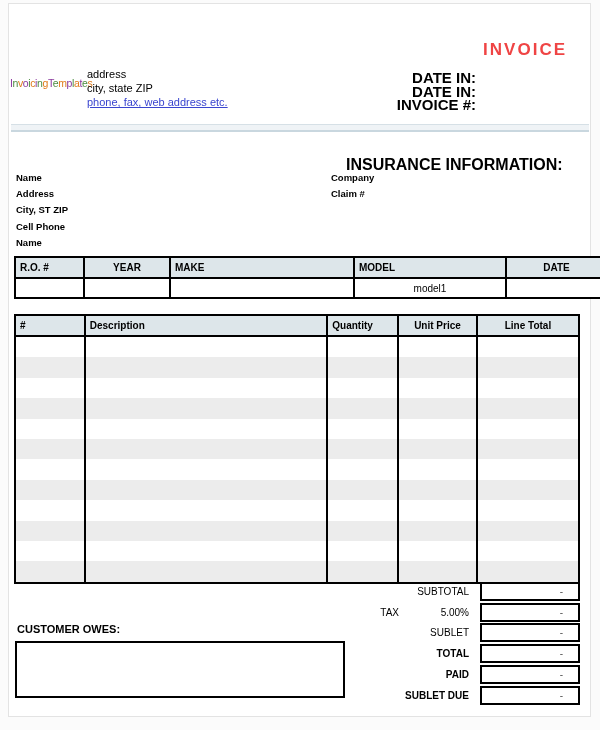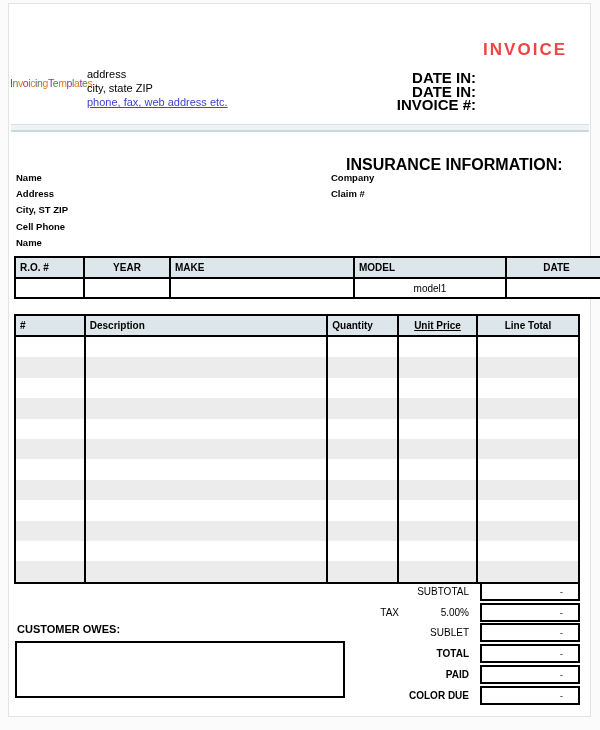--- a/index.html
+++ b/index.html
@@ -104,21 +104,21 @@
         </tr>
       </tbody>
   </table>
 
   <table class="items-table">
     <thead>
         <tr id="items-head">
           <th style="width: 69px;">#</th>
           <th style="width: 240px;">Description</th>
           <th style="width: 70px;">Quantity</th>
-          <th style="width: 78px; text-decoration: underline;">Unit Price</th>
+          <th style="width: 78px;">Unit Price</th>
           <th style="width: 101px;">Line Total</th>
         </tr>
       </thead>
     <tbody id="items-body">
         <tr>
           <td></td>
           <td></td>
           <td></td>
           <td></td>
           <td></td>
@@ -219,21 +219,21 @@
       </div>
       <div class="t-row" style="top: 62.1px;">
         <span class="t-label bold">TOTAL</span>
         <div class="t-box">-</div>
       </div>
       <div class="t-row" style="top: 82.8px;">
         <span class="t-label bold">PAID</span>
         <div class="t-box">-</div>
       </div>
       <div class="t-row" style="top: 103.5px;">
-        <span class="t-label bold">COLOR DUE</span>
+        <span class="t-label bold">SUBLET DUE</span>
         <div class="t-box">-</div>
       </div>
     </div>
 
   <div class="owes-label">CUSTOMER OWES:</div>
   <div class="owes-box"></div>
 
 </div>
 
 </body></html>

